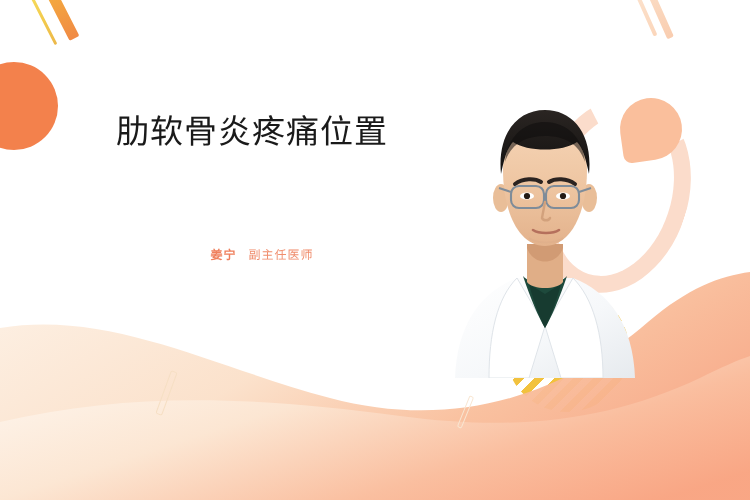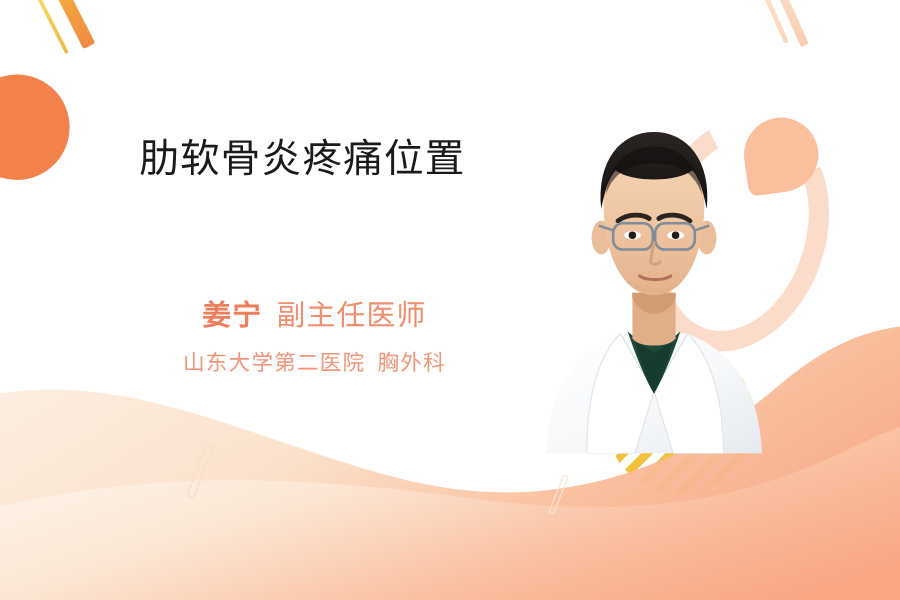--- a/index.html
+++ b/index.html
@@ -181,25 +181,24 @@
     margin: 0;
     white-space: nowrap;
   }
   .doctor-block {
     position: absolute;
     left: 62px;
     top: 246px;
     width: 400px;
   }
   .doctor-line-1 {
-    font-size: 24px;
+    font-size: 12px;
     line-height: 1.55;
     white-space: nowrap;
     margin: 0 0 6px 0;
-    font-family: Liberation Serif, serif;
   }
   .doctor-name {
     color: #EF7F5C;
     font-weight: 700;
     letter-spacing: 1px;
   }
   .doctor-title {
     color: #F08E6E;
     font-weight: 400;
     letter-spacing: 1px;
@@ -331,18 +330,15 @@
   </div>
 
   <div class="text-block">
     <h1 class="page-title">肋软骨炎疼痛位置</h1>
   </div>
 
   <div class="doctor-block">
     <p class="doctor-line-1">
       <span class="doctor-name">姜宁</span><span class="doctor-title">副主任医师</span>
     </p>
-    <p class="doctor-line-2">
-      <span>山东大学第二医院</span><span class="dept">胸外科</span>
-    </p>
   </div>
 
 </div>
 
 </body></html>

